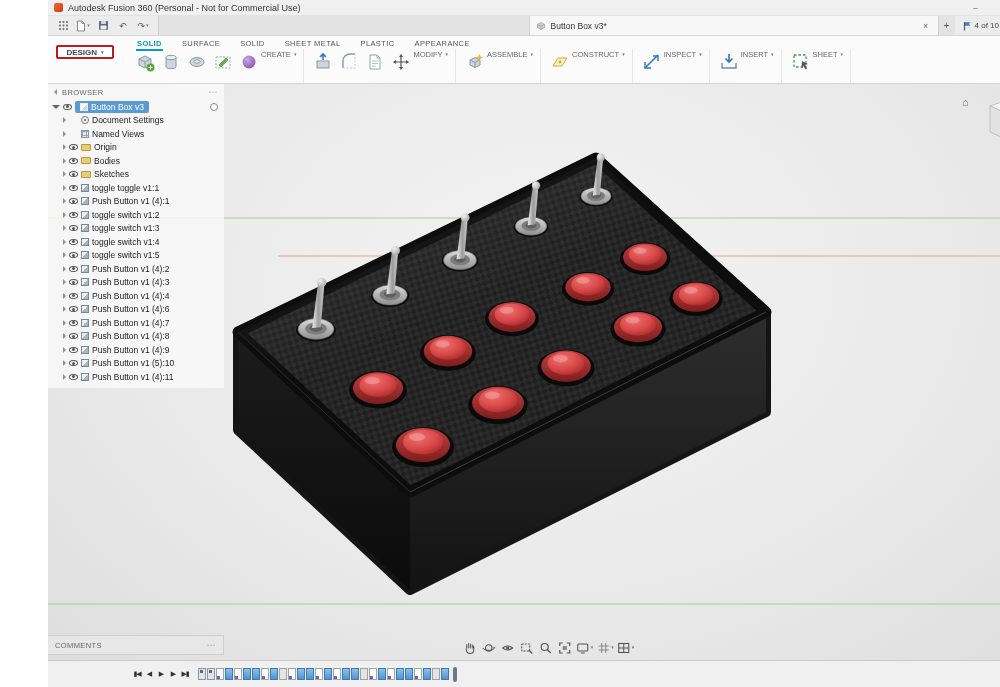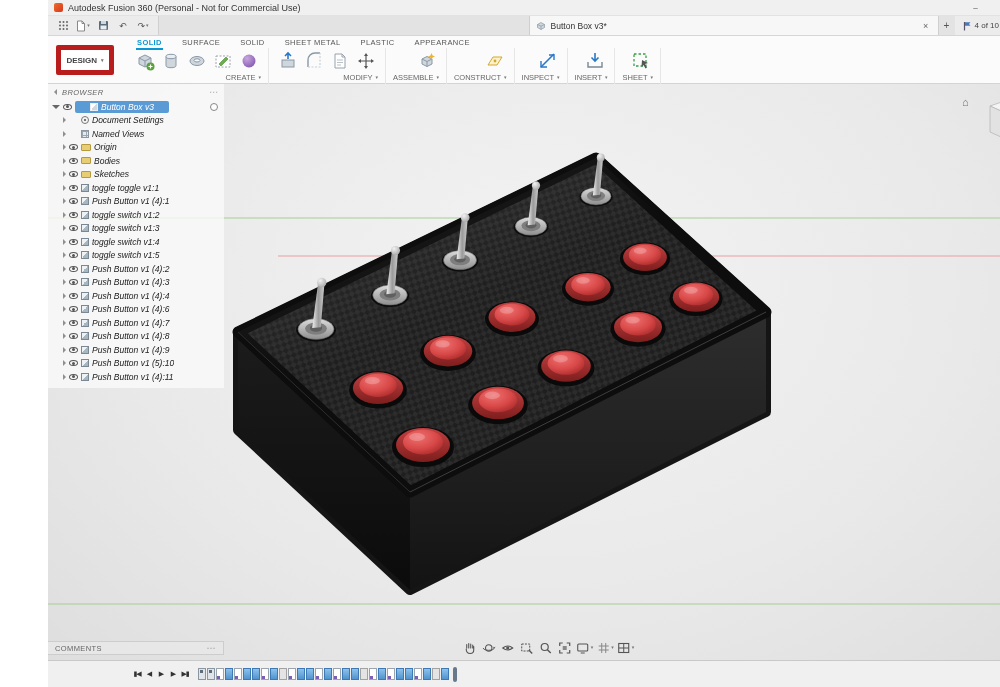--- a/index.html
+++ b/index.html
@@ -24,65 +24,65 @@
   .doc-tab{width:410px;background:#f7f7f7;border-left:1px solid #cfcfcf;border-right:1px solid #cfcfcf;display:flex;align-items:center;gap:5px;padding:0 6px;font-size:8.5px;color:#333;}
   .doc-tab .title{flex:0 0 auto;}
   .tab-close{margin-left:auto;color:#666;font-size:9px;width:12px;text-align:center;}
   .newtab{width:16px;display:flex;align-items:center;justify-content:center;font-size:10px;color:#555;}
   .right-cluster{flex:0 0 auto;display:flex;align-items:center;gap:9px;padding:0 8px;background:#ececec;text-align:right;}
   .job-badge{display:flex;align-items:center;gap:3px;font-size:8px;color:#444;}
   .avatar{width:13px;height:13px;border-radius:50%;background:#1d2b4f;border:1px solid #44507a;}
 
   
   .ribbon{flex:0 0 48px;height:48px;background:#fbfbfb;border-bottom:1px solid #d4d4d4;position:relative;}
-  .design-box{position:absolute;left:8px;top:9px;width:58px;height:30px;background:#fff;border:5px solid #b91c1c;border-radius:2px;display:flex;align-items:center;justify-content:center;font-size:8px;font-weight:bold;color:#444;gap:4px;}
+  .design-box{position:absolute;left:8px;top:9px;width:58px;height:14px;background:#fff;border:2px solid #b91c1c;border-radius:2px;display:flex;align-items:center;justify-content:center;font-size:8px;font-weight:bold;color:#444;gap:4px;}
   .ribbon-main{margin-left:78px;height:100%;display:flex;flex-direction:column;}
   .rtabs{height:13px;display:flex;align-items:flex-end;gap:18px;font-size:7.5px;letter-spacing:.4px;color:#555;padding-left:10px;}
   .rtab{padding:2px 1px 1px;text-align:center;}
   .rtab.active{color:#0a96d2;box-shadow:0 2px 0 #0a96d2;font-weight:bold;}
   .rgroups{flex:1;display:flex;align-items:stretch;}
-  .rgroup{display:flex;flex-direction:column;align-items:flex-end;padding:1px 7px 0;border-right:1px solid #e6e6e6;}
+  .rgroup{display:flex;flex-direction:row;align-items:flex-start;padding:1px 7px 0;border-right:1px solid #e6e6e6;}
   .ricons{flex:1;display:flex;align-items:center;gap:2px;}
   .rbtn{width:24px;height:24px;display:flex;align-items:center;justify-content:center;border-radius:2px;}
   .rlabel{font-size:7.5px;color:#666;padding:0 0 3px;display:flex;align-items:center;gap:3px;white-space:nowrap;}
 
   
   .viewport{position:relative;flex:1;overflow:hidden;background:radial-gradient(ellipse at 50% 35%, #f3f3f3 0%, #e9e9e9 60%, #dedede 100%);}
   .scene{position:absolute;left:0;top:0;display:block;}
 
   
-  .browser{position:absolute;left:0;top:0;width:176px;background:rgba(250,250,250,.8);padding-bottom:4px;font-style:italic;}
+  .browser{position:absolute;left:0;top:0;width:176px;background:rgba(250,250,250,.8);padding-bottom:4px;}
   .bheader{height:16px;display:flex;align-items:center;gap:5px;padding:0 6px;font-size:7.5px;letter-spacing:.4px;color:#666;}
   .bheader .dots{margin-left:auto;color:#999;font-size:9px;}
   .brow{height:13.5px;display:flex;align-items:center;gap:3px;padding-left:15px;font-size:8.5px;color:#222;white-space:nowrap;}
   .brow.root{padding-left:4px;}
   .caret{width:0;height:0;border-left:3.5px solid #8f8f8f;border-top:3px solid transparent;border-bottom:3px solid transparent;flex:0 0 auto;}
   .caret.open{border-left:4px solid transparent;border-right:4px solid transparent;border-top:4.5px solid #666;border-bottom:none;}
   .eye{width:9px;height:6px;border:1px solid #555;border-radius:50%;position:relative;flex:0 0 auto;}
   .eye::after{content:"";position:absolute;left:50%;top:50%;width:3px;height:3px;margin:-1.5px 0 0 -1.5px;background:#555;border-radius:50%;}
   .ricon{flex:0 0 auto;}
   .ic-gear{width:8px;height:8px;border-radius:50%;border:1.5px solid #777;background:radial-gradient(circle,#777 1.2px,transparent 1.6px);}
   .ic-views{width:8px;height:8px;border:1px solid #8a96a0;background:linear-gradient(#9aa6b0 1px,transparent 1px),linear-gradient(90deg,#9aa6b0 1px,transparent 1px),#e5eaee;background-size:4px 4px;}
   .ic-folder{width:10px;height:7px;background:#e7cd74;border:1px solid #b89a3e;border-radius:1px;}
   .ic-component{width:8px;height:8px;background:linear-gradient(135deg,#eef2f4 50%,#a8b6c0 50%);border:1px solid #7a8894;}
   .ic-doc{width:8px;height:8px;background:linear-gradient(135deg,#ffffff 50%,#cfd8dc 50%);border:1px solid #e8eef2;}
-  .pill{display:flex;align-items:center;gap:3px;background:#5b9bd5;color:#fff;border-radius:2px;padding:0 15px;height:12px;font-size:8.5px;}
+  .pill{display:flex;align-items:center;gap:3px;background:#5b9bd5;color:#fff;border-radius:2px;padding:0 5px;height:12px;font-size:8.5px;}
   .radio{width:8px;height:8px;border:1px solid #888;border-radius:50%;background:#fdfdfd;margin-left:auto;margin-right:6px;flex:0 0 auto;}
   .row-label{overflow:hidden;text-overflow:ellipsis;}
 
   
   .vcube{position:absolute;right:4px;top:6px;width:88px;height:62px;}
   .vcube .home{position:absolute;left:6px;top:6px;font-size:11px;color:#777;}
   .vcube svg{position:absolute;right:2px;top:0;}
   .appearance{position:absolute;right:0;top:54px;display:flex;flex-direction:column;align-items:center;gap:1px;padding:2px 1px;color:#555;}
   .appearance .arr{font-size:6px;color:#666;}
   .appearance .vtxt{writing-mode:vertical-rl;font-size:7px;letter-spacing:.6px;}
 
   
-  .comments{position:absolute;left:0;bottom:5px;width:176px;height:14px;background:#e7e7e7;border:1px solid #cdcdcd;border-left:none;display:flex;align-items:center;padding:0 7px;font-size:7.5px;letter-spacing:.4px;color:#666;gap:24px;}
+  .comments{position:absolute;left:0;bottom:5px;width:176px;height:20px;background:#e7e7e7;border:1px solid #cdcdcd;border-left:none;display:flex;align-items:center;padding:0 7px;font-size:7.5px;letter-spacing:.4px;color:#666;gap:24px;}
   .comments .dots{margin-left:auto;color:#888;font-size:9px;}
   .navbar{position:absolute;left:50%;bottom:5px;transform:translateX(-50%);display:flex;align-items:center;gap:3px;}
   .nbtn{height:15px;min-width:16px;display:flex;align-items:center;justify-content:center;gap:1px;}
 
   
   .timeline{flex:0 0 27px;height:27px;background:#f0f0f0;border-top:1px solid #c9c9c9;display:flex;align-items:center;padding-left:84px;}
   .pcontrols{display:flex;align-items:center;gap:2px;margin-right:8px;}
   .pbtn{font-size:7px;color:#333;min-width:10px;text-align:center;letter-spacing:-1px;}
   .tl-items{display:flex;align-items:center;gap:1px;}
   .titem{width:8px;height:12px;border:1px solid #9aa4ae;background:#fff;flex:0 0 auto;position:relative;}

